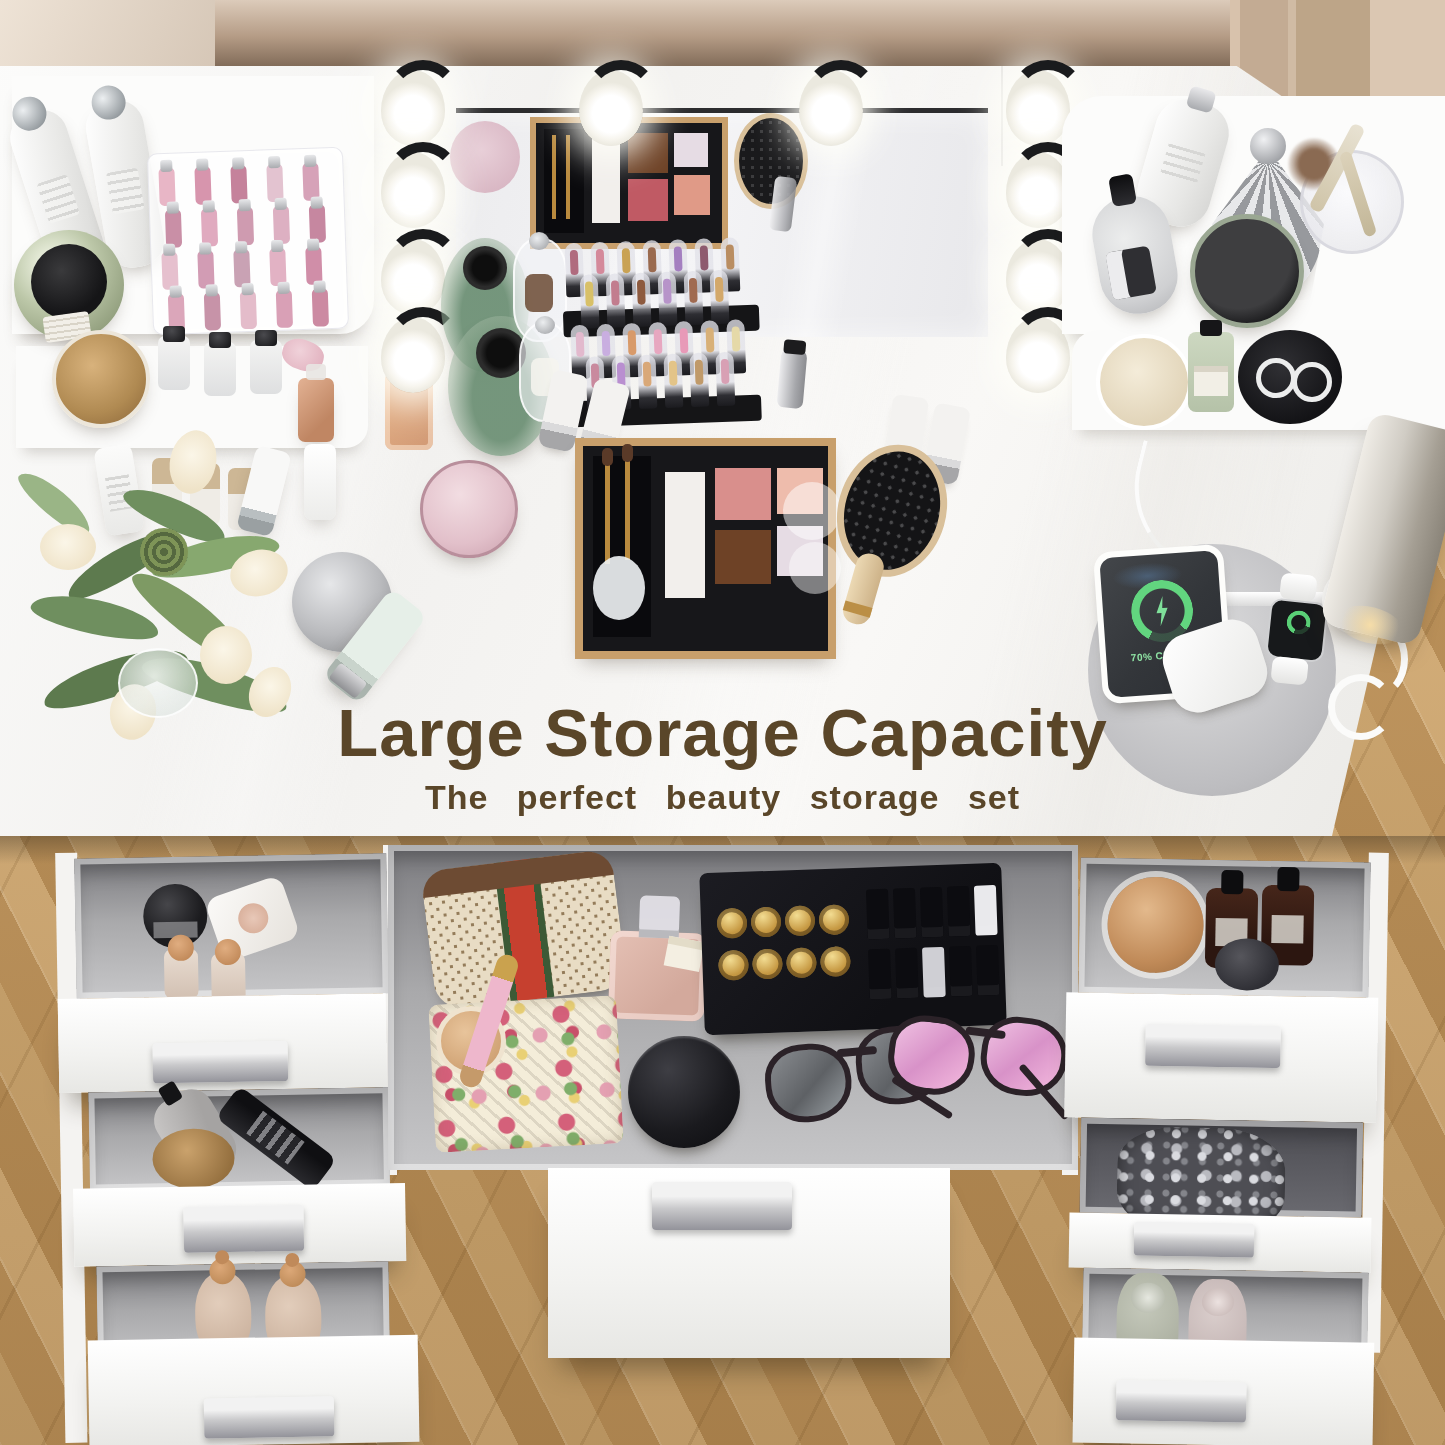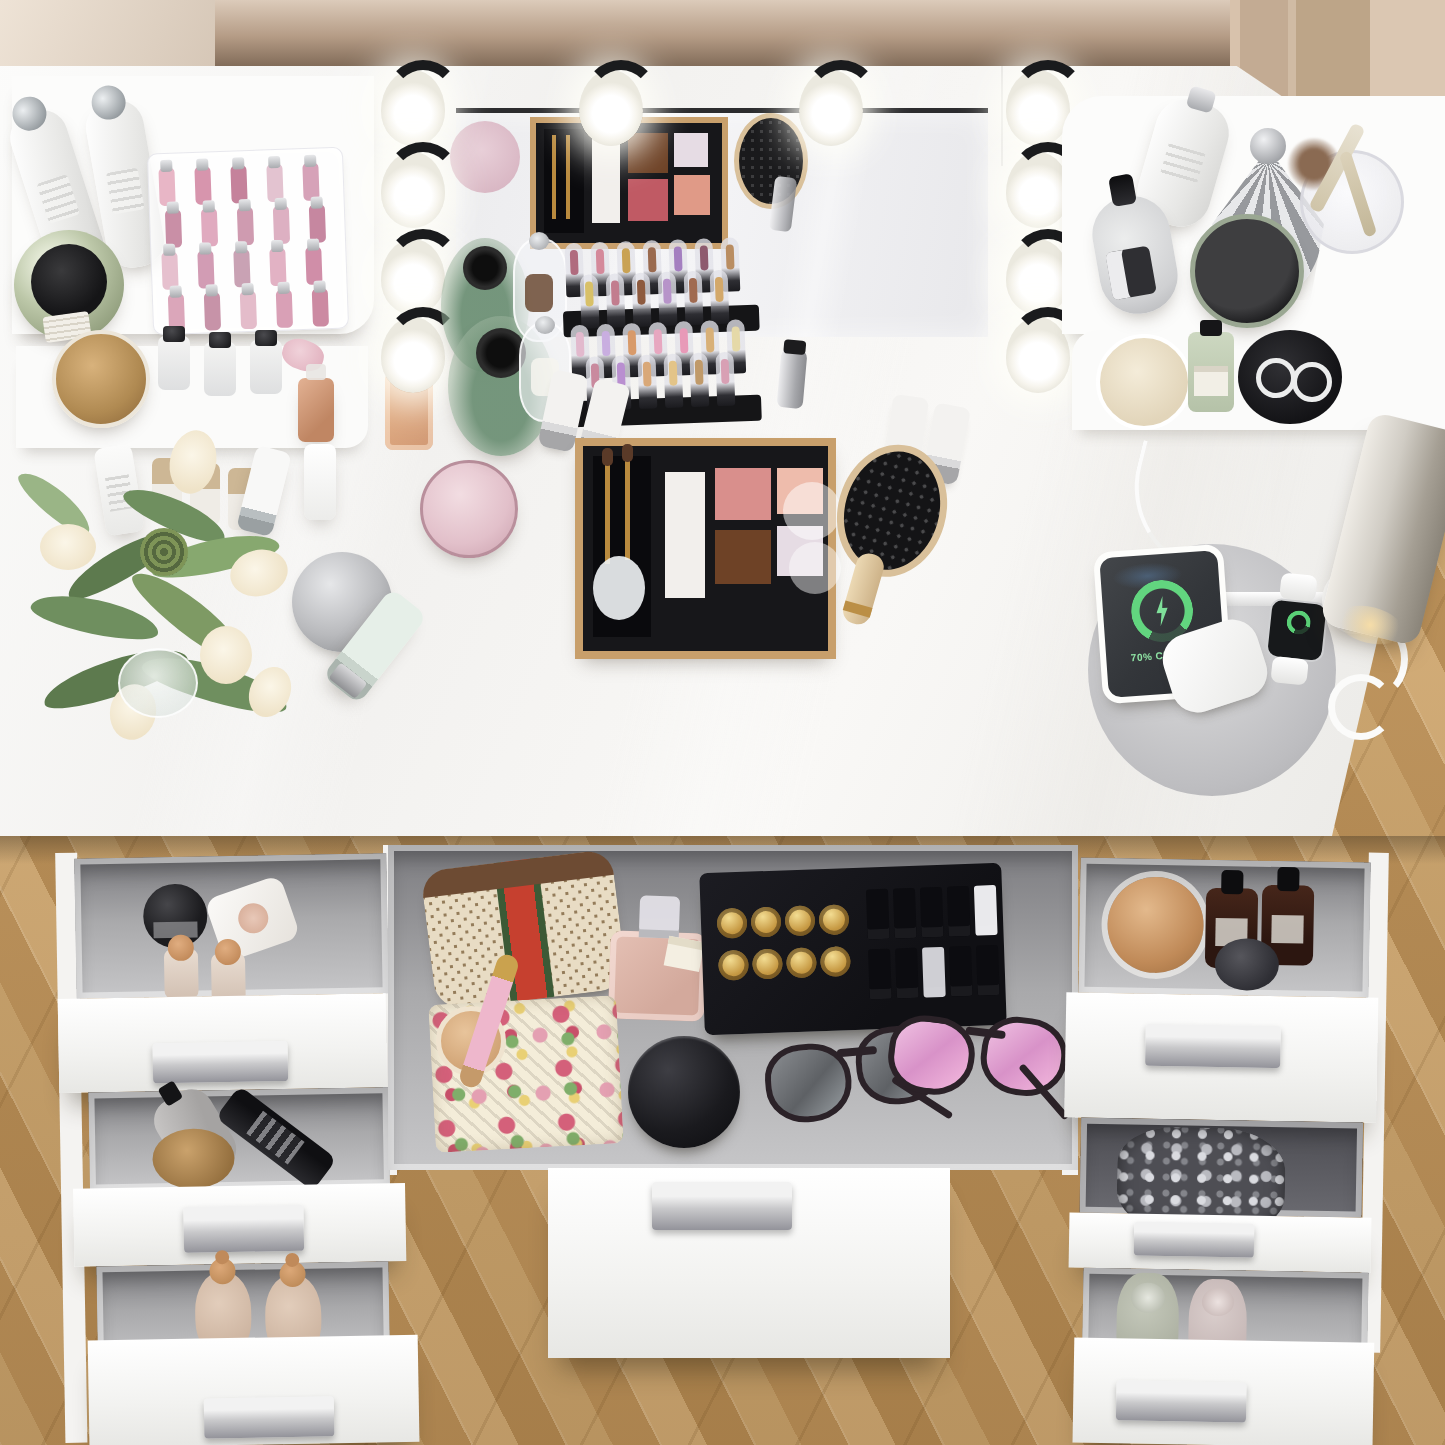--- a/index.html
+++ b/index.html
@@ -562,20 +562,22 @@
     <div class="band" style="top:84px;"></div>
   </div>
 
   <div class="abs lamp-bracket">
     <div class="curl" style="left:0;top:10px;width:54px;height:54px;border-right-color:transparent;border-top-color:transparent;"></div>
     <div class="curl" style="left:24px;top:64px;width:48px;height:64px;border-left-color:transparent;border-bottom-color:transparent;"></div>
     <div class="curl" style="left:6px;top:118px;width:52px;height:52px;border-right-color:transparent;"></div>
   </div>
   <div class="abs lamp-body"></div>
 
+  <div class="abs headline">Large Storage Capacity</div>
+  <div class="abs subheadline">The perfect beauty storage set</div>
 
   <div class="abs desk-shadow"></div>
 
   <div class="abs divider" style="left:383px;top:845px;width:14px;height:330px;"></div>
   <div class="abs divider" style="left:1062px;top:845px;width:16px;height:330px;"></div>
 
   <div class="abs" style="left:0;top:0;width:1445px;height:1445px;transform:rotate(-1deg);transform-origin:230px 900px;">
     <div class="abs divider" style="left:56px;top:850px;width:22px;height:590px;"></div>
     <div class="abs dint" style="left:75px;top:856px;width:312px;height:140px;"></div>
     <div class="abs black-jar"></div>

